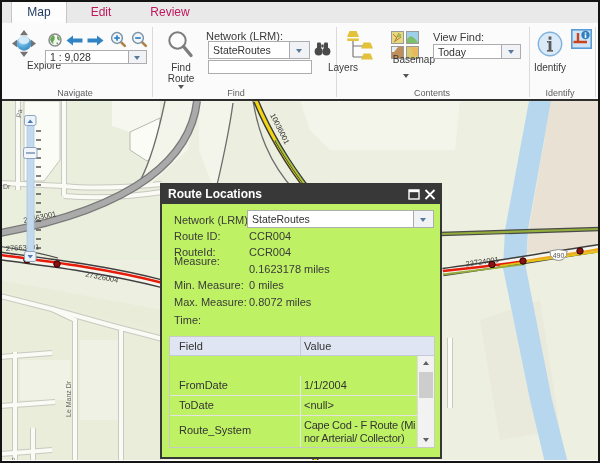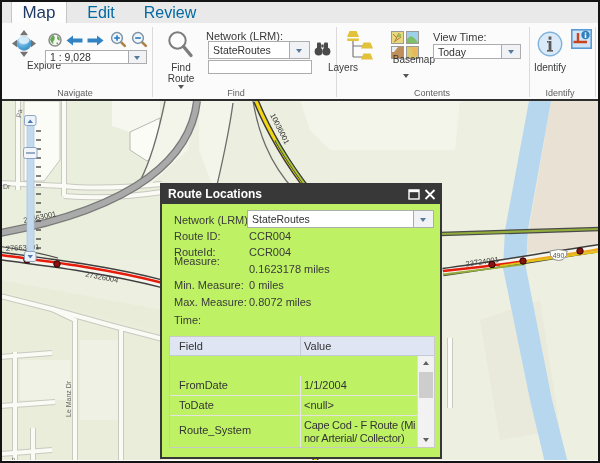--- a/index.html
+++ b/index.html
@@ -3,22 +3,22 @@
 <meta charset="utf-8">
 <style>
 html,body{margin:0;padding:0}
 body{width:600px;height:463px;position:relative;overflow:hidden;
  font-family:"Liberation Sans",sans-serif;background:#fbfbfb;}
 .abs{position:absolute}
 
 #topbar{left:0;top:0;width:600px;height:2px;background:#111}
 #tabbar{left:0;top:2px;width:600px;height:21px;background:#e9e9e9}
 #tabMap{left:11px;top:0;width:54px;height:21px;background:#fdfdfd;border-left:1px solid #c6c6c6;border-right:1px solid #c6c6c6;
- color:#1f3a63;font-size:17px;text-align:center;line-height:21px}
-.tab{top:2px;height:21px;color:#0369a1;font-size:16px;text-align:center;line-height:21px}
+ color:#1f3a63;font-size:12px;text-align:center;line-height:21px}
+.tab{top:2px;height:21px;color:#be185d;font-size:12px;text-align:center;line-height:21px}
 
 #ribbon{left:0;top:23px;width:600px;height:76px;background:#fbfbfb}
 #ribline{left:0;top:99px;width:600px;height:2px;background:#2e2e2e}
 .vsep{top:4px;width:1px;height:70px;background:#dbdbdb}
 .glabel{top:65px;font-size:9px;color:#606060;text-align:center}
 .rlabel{font-size:11px;color:#3a3a3a}
 .bcap{font-size:10px;color:#3a3a3a}
 .combo{background:#fff;border:1px solid #adadad;font-size:10.5px;color:#333}
 .combo .tx{position:absolute;left:4px;top:0;line-height:12px;white-space:nowrap}
 .ddbtn{position:absolute;right:0;top:0;bottom:0;background:#f0f2f5;border-left:1px solid #ababab}
@@ -284,21 +284,21 @@
   </g>
   <path d="M2,3 L6,7 M8,2 L4,10 M3,11 L10,6" stroke="#b8743c" stroke-width="1" fill="none"></path>
   <rect x="7" y="3" width="3" height="3" fill="#9dbf58"></rect>
   <path d="M16,8 Q20,3 23,7 Q26,9 27,12 L16,12 Z" fill="#7fbf6a"></path>
   <path d="M1,16 L8,16 L12,21 L12,27 L1,27 Z" fill="#c08e58"></path>
   <path d="M1,16 L7,16 L3,21 L1,21 Z" fill="#e8f0f5"></path>
   <path d="M18,16 Q23,19 21,23 Q24,26 27,24 L27,17 Z" fill="#eab75c"></path>
  </svg>
  <div class="abs bcap" style="left:377px;top:31px;width:58px;text-align:right">Basemap</div>
  <div class="abs" style="left:403px;top:51px;width:0;height:0;border:3.5px solid transparent;border-top:4px solid #555"></div>
- <div class="abs rlabel" style="left:433px;top:8px">View Time:</div>
+ <div class="abs rlabel" style="left:433px;top:8px">View Find:</div>
  <div class="abs combo" style="left:433px;top:20.5px;width:86px;height:13px">
   <span class="tx" style="line-height:14px">Today</span>
       <span class="ddbtn" style="width:18px"></span>
  </div>
  <div class="abs glabel" style="left:392px;width:80px">Contents</div>
  <div class="abs vsep" style="left:529px"></div>
 
  <svg class="abs" style="left:537px;top:8px" width="26" height="26" viewBox="0 0 26 26">
   <circle cx="13" cy="13" r="11.7" fill="#daeaf8" stroke="#7fb2dd" stroke-width="1.4"></circle>
   <g fill="#5a5a5a">

